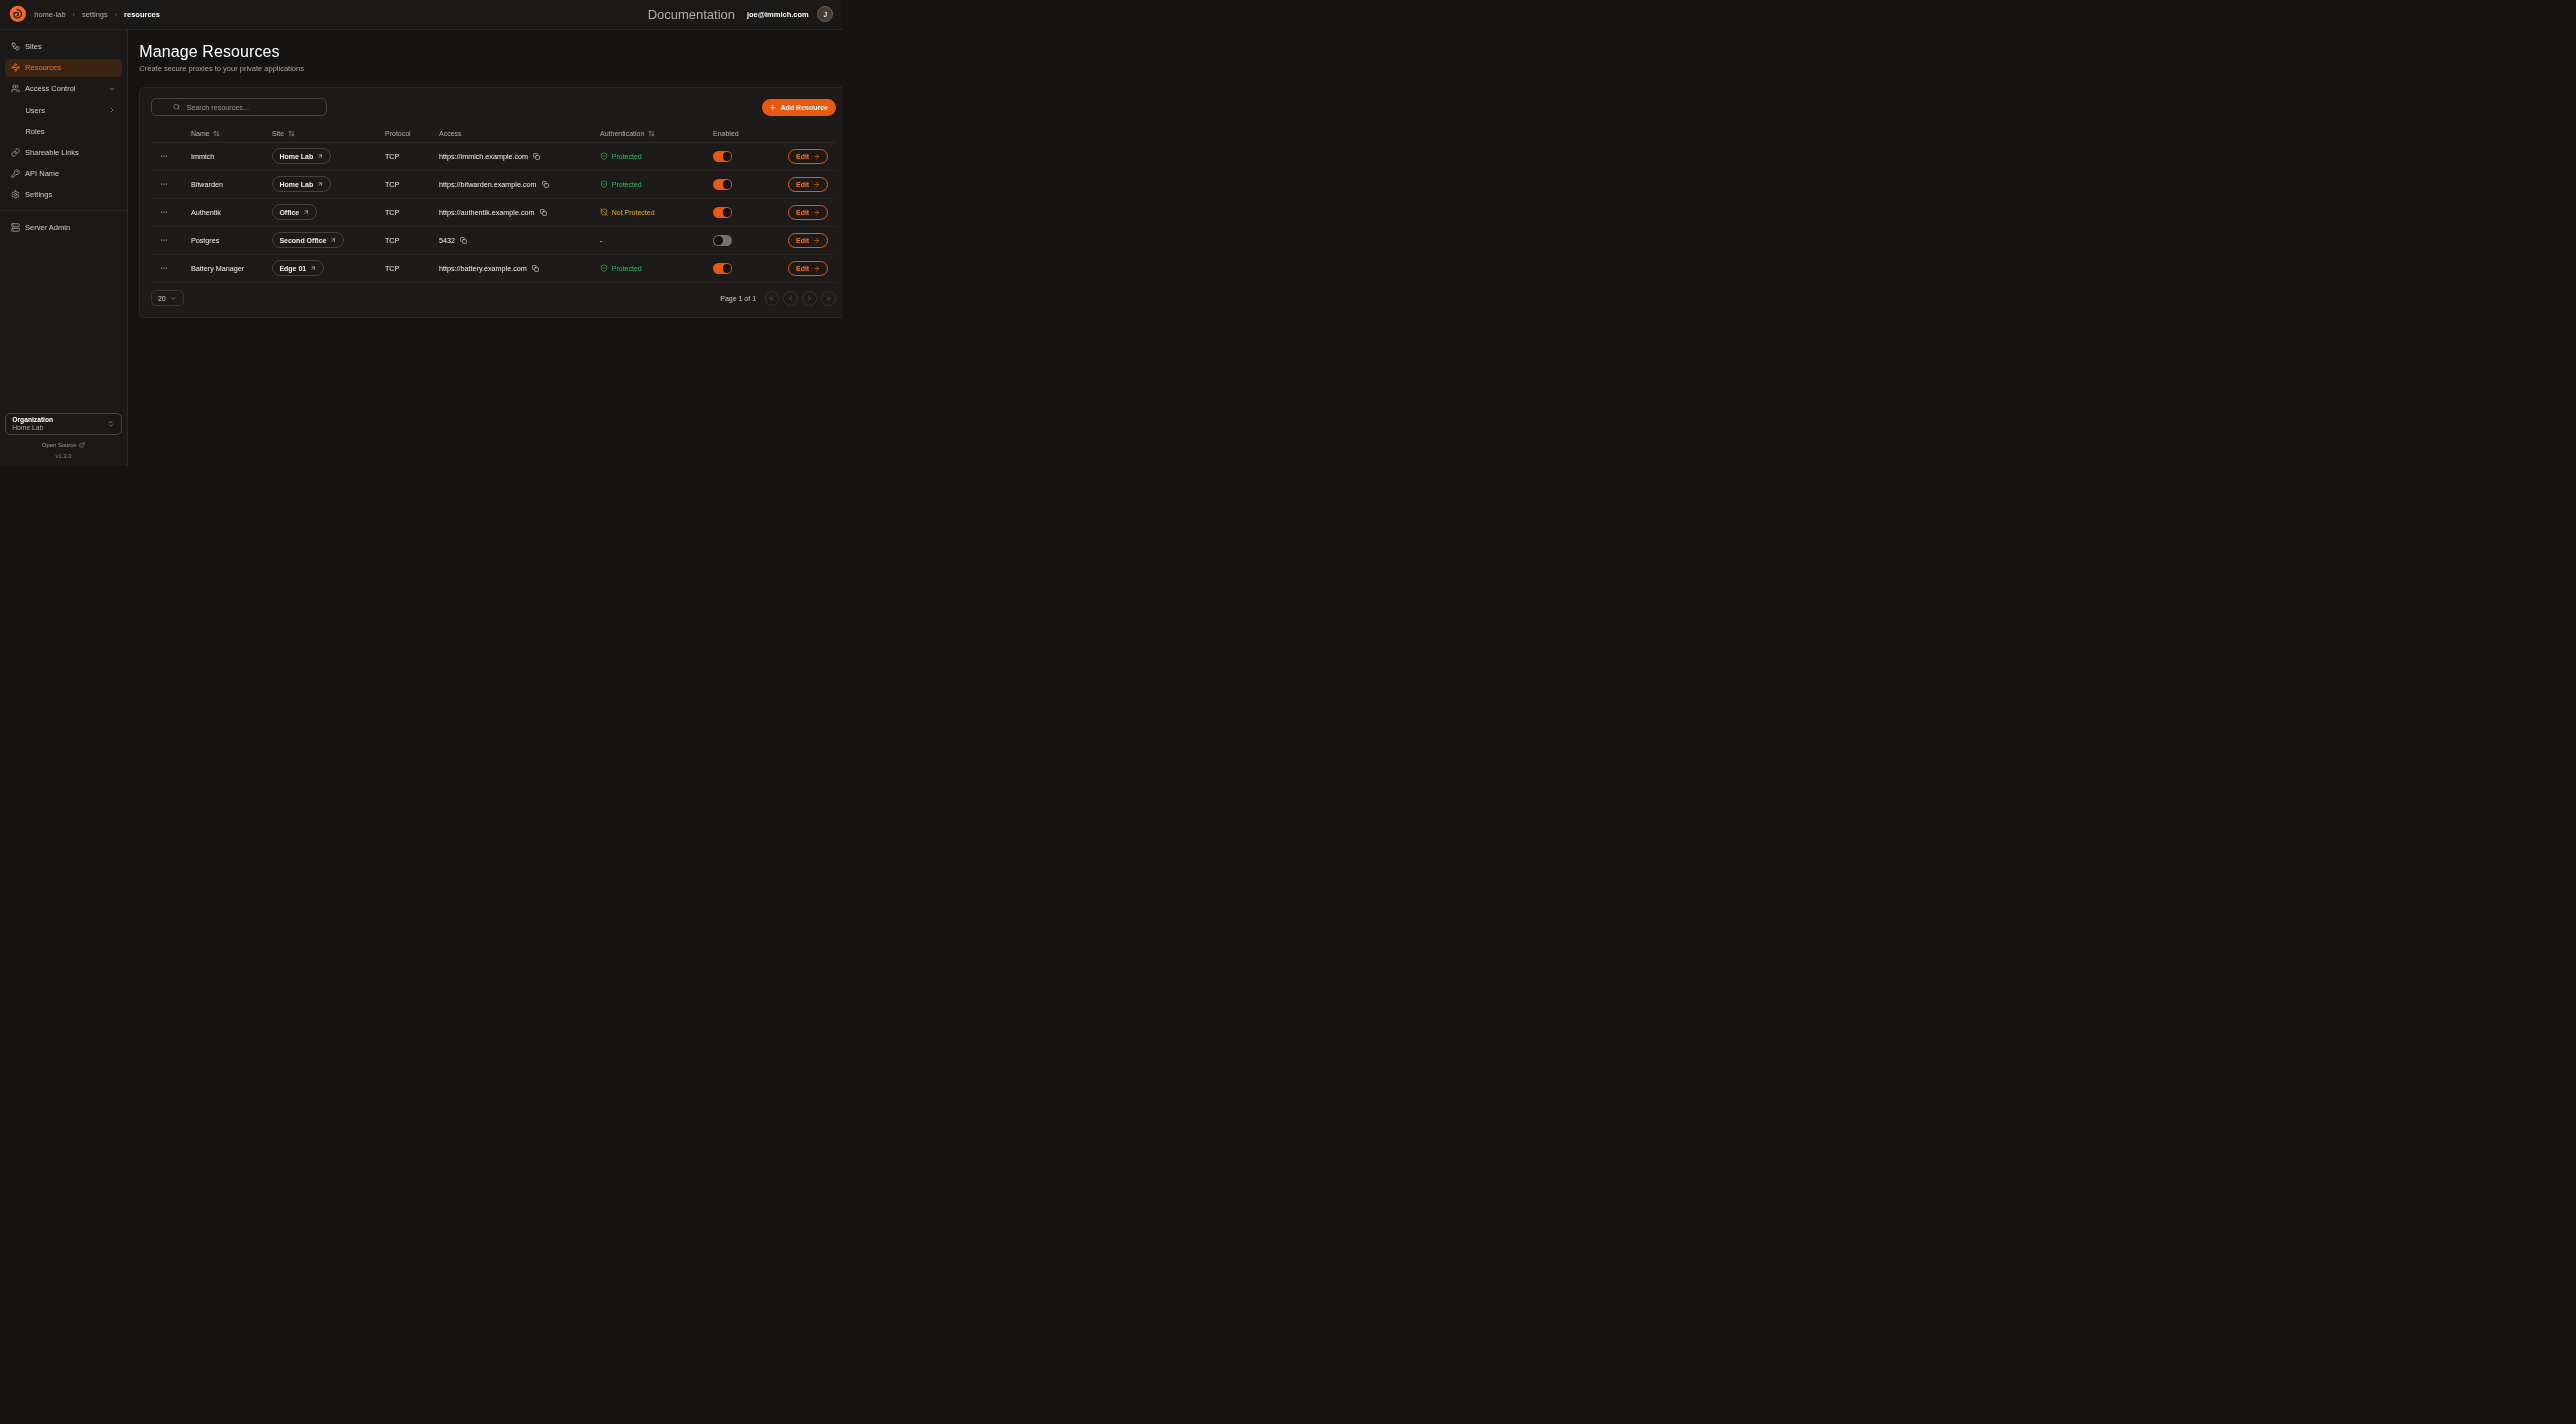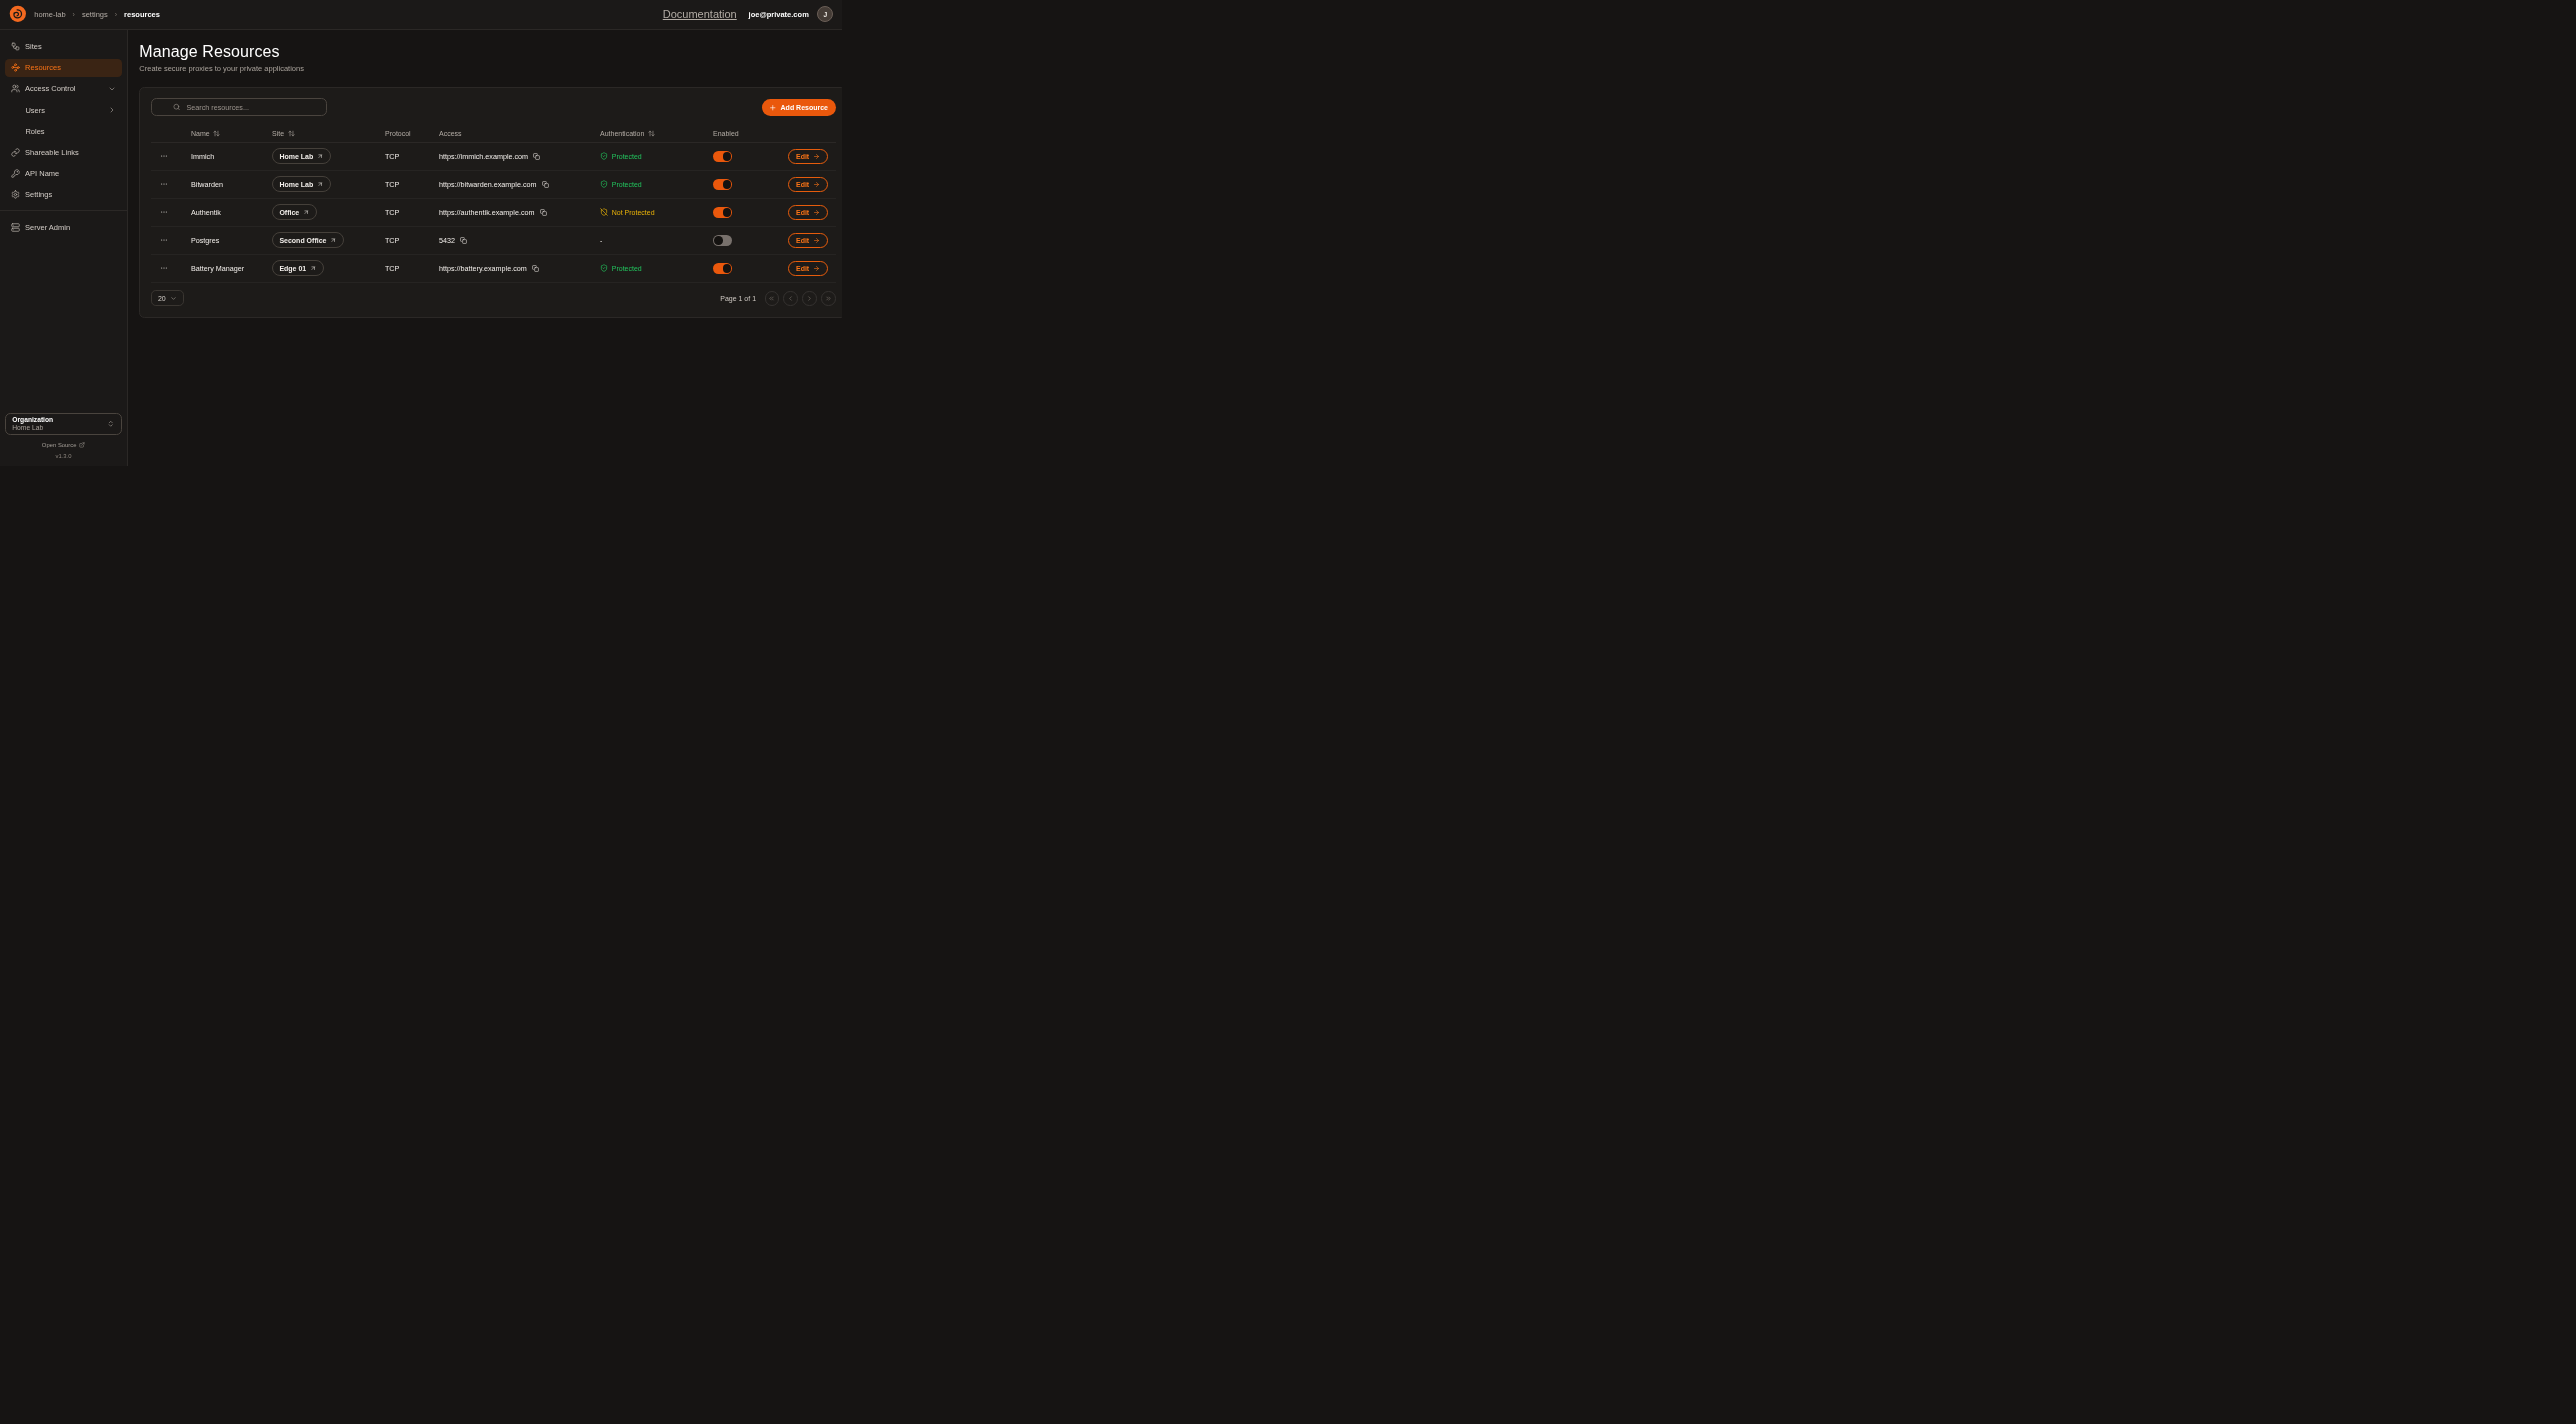--- a/index.html
+++ b/index.html
@@ -16,21 +16,21 @@
   .topbar{
     height:29.5px; background:#1b1918; border-bottom:0.5px solid #2b2826;
     display:flex; align-items:center; padding:0 8.6px;
   }
   .logo{ width:17.7px; height:17.7px; flex:0 0 auto; cursor:pointer; }
   .crumbs{ display:flex; align-items:center; gap:7px; margin-left:8px; font-size:7.5px; }
   .crumb{ color:#b3aca5; cursor:pointer; }
   .crumb-sep{ color:#7a736c; font-size:7px; }
   .crumb.current{ color:#ffffff; font-weight:700; cursor:default; }
   .topbar-right{ margin-left:auto; display:flex; align-items:center; gap:11.8px; }
-  .doc-link{ color:#b3aca5; font-size:11px; cursor:pointer;text-decoration:underline; }
+  .doc-link{ color:#b3aca5; font-size:13px; cursor:pointer; }
   .user-email{ color:#ffffff; font-size:7.5px; font-weight:700; cursor:pointer; }
   .avatar{
     width:16px; height:16px; border-radius:50%; background:#453c36; border:0.5px solid #6b5f57;
     display:flex; align-items:center; justify-content:center;
     color:#f1ede8; font-size:6.7px; font-weight:600; cursor:pointer; margin-left:-3.2px;
   }
 
   
   .layout{ display:flex; height:436px; }
 
@@ -171,21 +171,21 @@
   </div>
   <div class="crumbs">
     <span class="crumb">home-lab</span>
     <span class="crumb-sep">›</span>
     <span class="crumb">settings</span>
     <span class="crumb-sep">›</span>
     <span class="crumb current">resources</span>
   </div>
   <div class="topbar-right">
     <span class="doc-link">Documentation</span>
-    <span class="user-email">joe@private.com</span>
+    <span class="user-email">joe@immich.com</span>
     <span class="avatar">J</span>
   </div>
 </div>
 
 <div class="layout">
 
   <div class="sidebar">
 
     <div class="nav-item">
       <svg class="ni" viewBox="0 0 24 24" fill="none" stroke="currentColor" stroke-width="2" stroke-linecap="round" stroke-linejoin="round">

